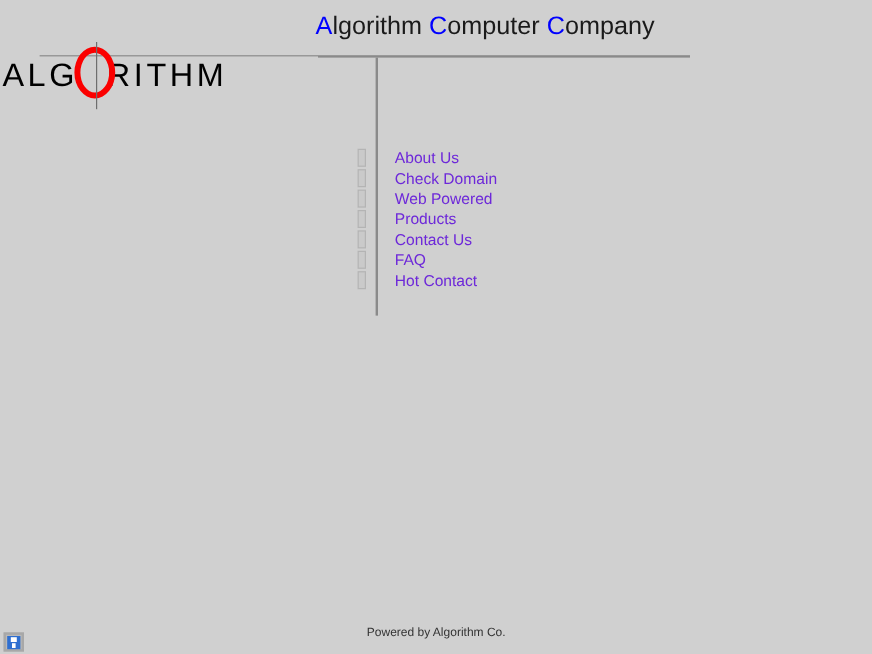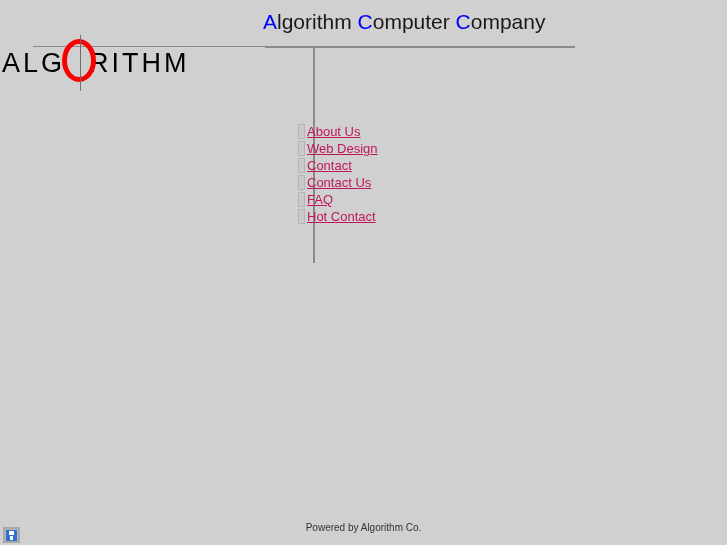--- a/index.html
+++ b/index.html
@@ -124,26 +124,25 @@
     left: 0px;
     top: 1px;
     width: 7px;
     height: 15px;
     border: 1px solid #b4b4b4;
     background: #cacaca;
     box-sizing: border-box;
   }
   .nav-label {
     position: absolute;
-    left: 9px;
+    left: 31px;
     top: 0px;
     font-size: 13px;
     line-height: 17px;
-    color: #be185d;
-    text-decoration: underline;
+    color: #6d28d9;
   }
 
   
   .footer {
     position: absolute;
     left: 0px;
     top: 521px;
     width: 727px;
     text-align: center;
     font-size: 10px;
@@ -212,29 +211,33 @@
     <div class="logo-cross-v"></div>
   </div>
 
   <nav class="nav">
 
     <div class="nav-item">
       <span class="nav-marker"></span>
       <span class="nav-label">About Us</span>
     </div>
 
-
-    <div class="nav-item">
-      <span class="nav-marker"></span>
-      <span class="nav-label">Web Design</span>
-    </div>
-
-    <div class="nav-item">
-      <span class="nav-marker"></span>
-      <span class="nav-label">Contact</span>
+    <div class="nav-item">
+      <span class="nav-marker"></span>
+      <span class="nav-label">Check Domain</span>
+    </div>
+
+    <div class="nav-item">
+      <span class="nav-marker"></span>
+      <span class="nav-label">Web Powered</span>
+    </div>
+
+    <div class="nav-item">
+      <span class="nav-marker"></span>
+      <span class="nav-label">Products</span>
     </div>
 
     <div class="nav-item">
       <span class="nav-marker"></span>
       <span class="nav-label">Contact Us</span>
     </div>
 
     <div class="nav-item">
       <span class="nav-marker"></span>
       <span class="nav-label">FAQ</span>

